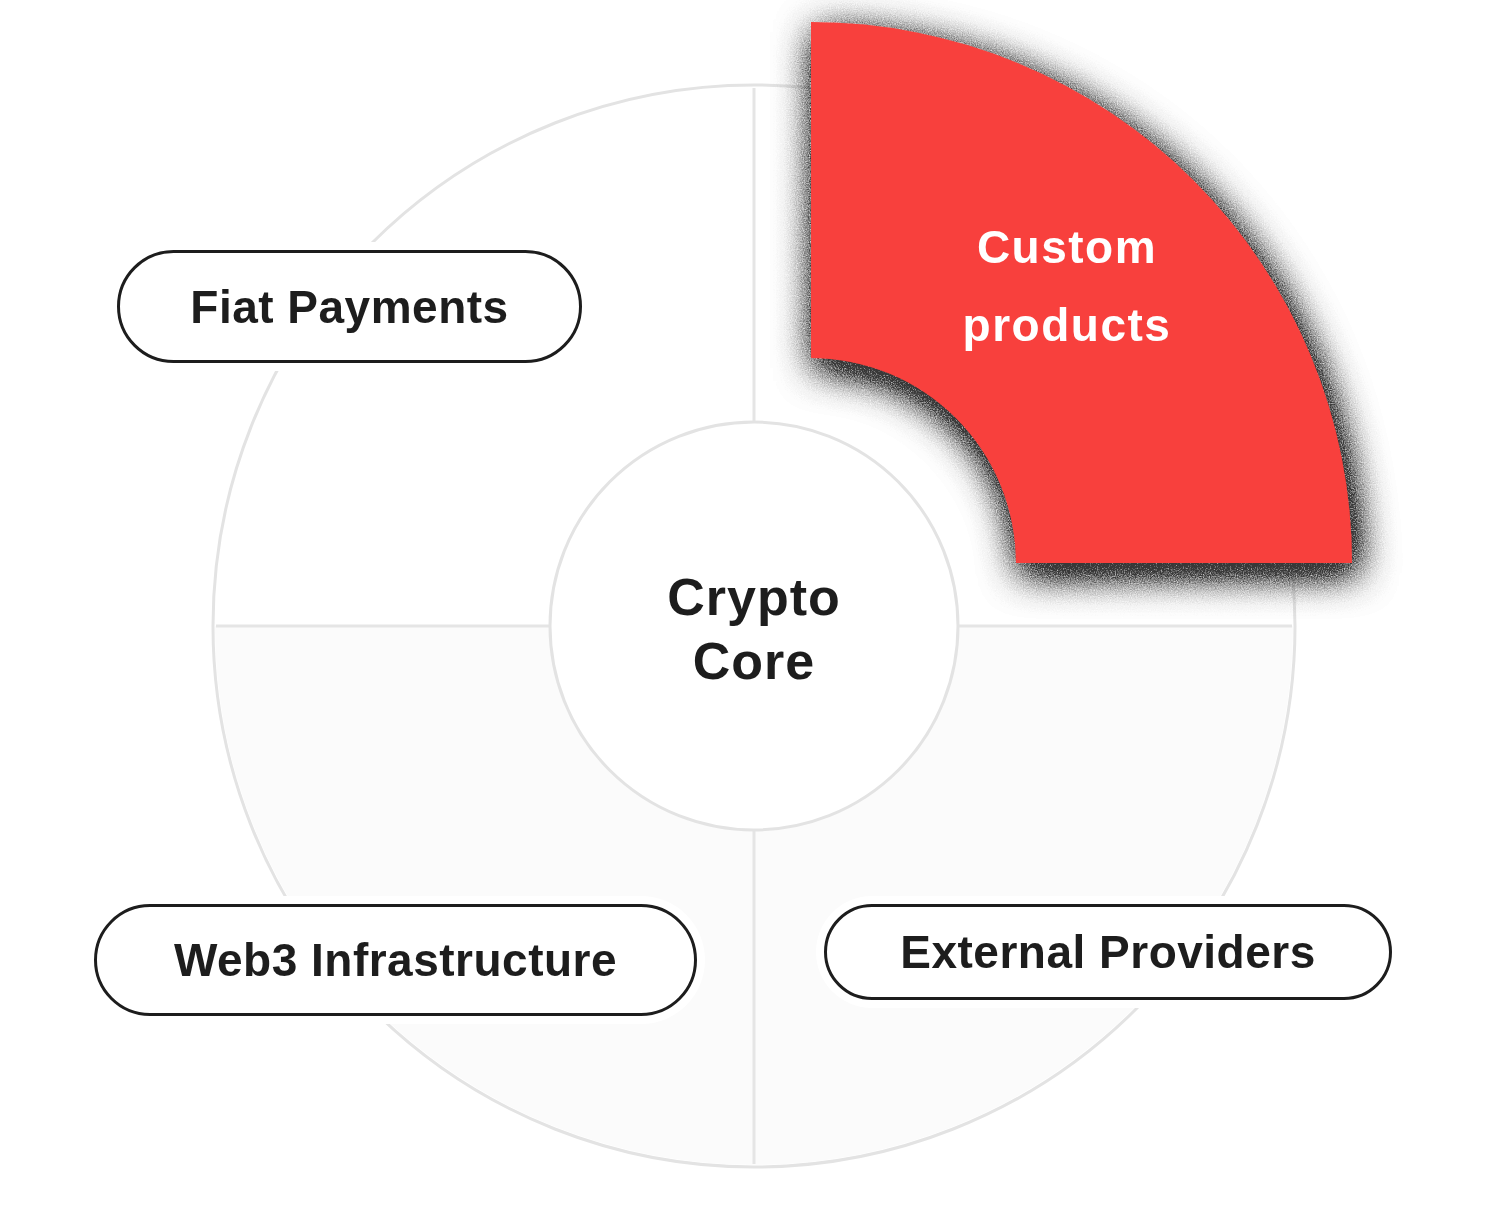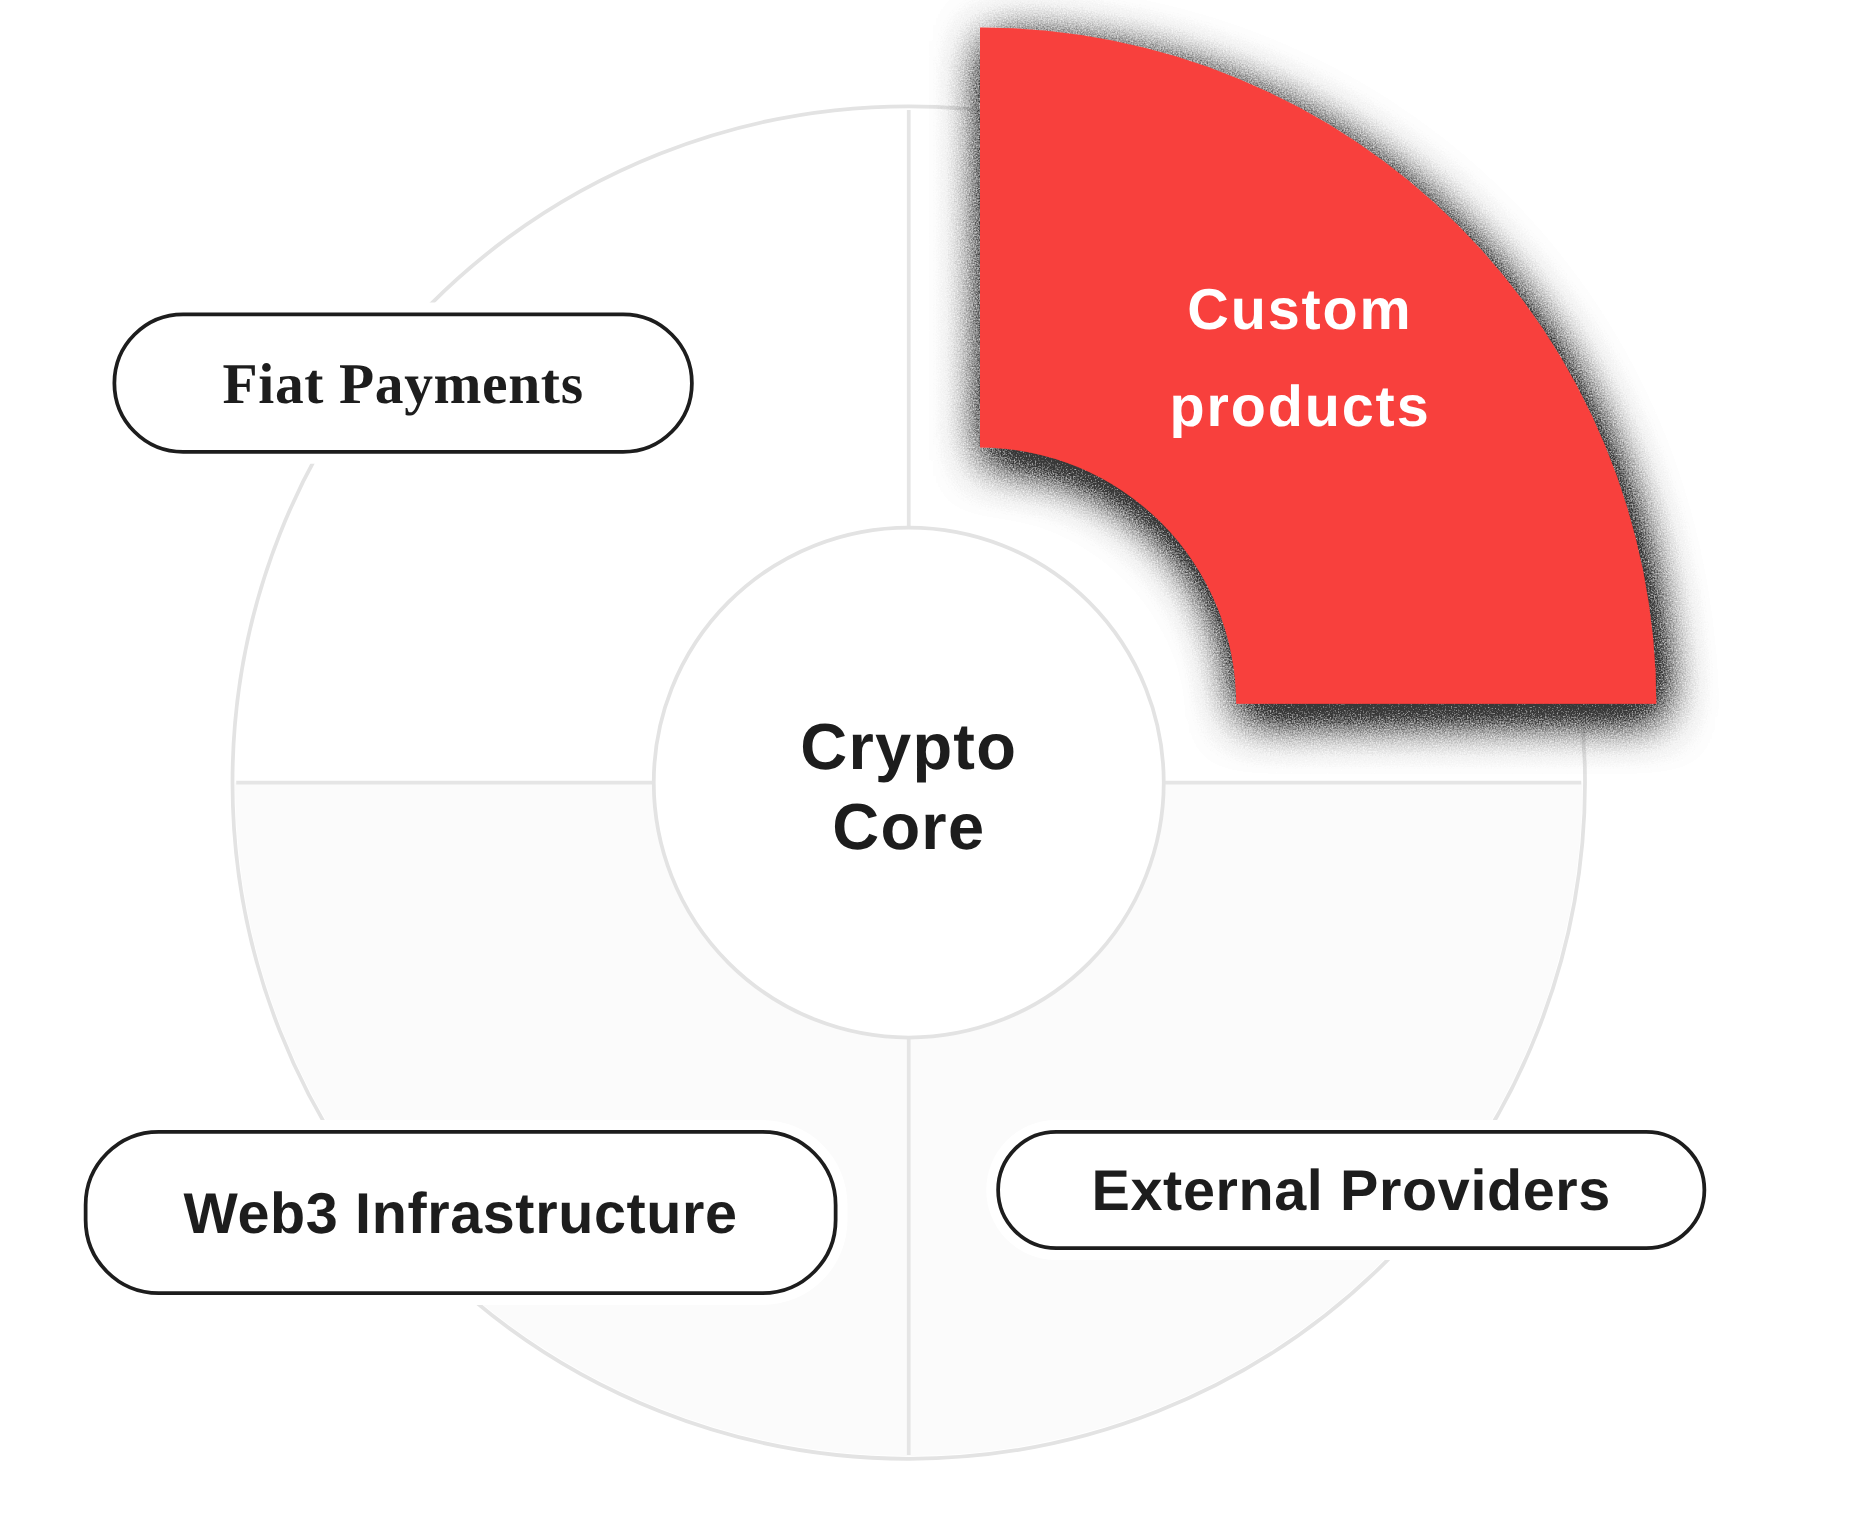--- a/index.html
+++ b/index.html
@@ -10,20 +10,21 @@
   body {
     position: relative;
     width: 1496px;
     height: 1232px;
     overflow: hidden;
     font-family: "Liberation Sans", sans-serif;
   }
   #stage {
     position: absolute;
     inset: 0;
+    margin-left: 27px;
   }
   svg.diagram {
     position: absolute;
     left: 0;
     top: 0;
   }
   svg text {
     font-family: "Liberation Sans", sans-serif;
   }
   .sector-label-line {
@@ -47,22 +48,22 @@
     box-shadow: 0 0 0 8px #ffffff;
     display: flex;
     align-items: center;
     justify-content: center;
     font-size: 46px;
     font-weight: 700;
     letter-spacing: 0.5px;
     color: #1d1d1d;
     white-space: nowrap;
   }
-  .pill-fiat     { left: 90px;  top: 250px; width: 465px; height: 113px; font-family: Liberation Serif, serif; }
-  .pill-web3     { left: 67px;  top: 904px; width: 603px; height: 132px; }
+  .pill-fiat     { left: 90px;  top: 250px; width: 465px; height: 113px; }
+  .pill-web3     { left: 67px;  top: 904px; width: 603px; height: 112px; }
   .pill-external { left: 797px; top: 904px; width: 568px; height: 96px; }
 </style>
 </head>
 <body>
 
 <div id="stage">
 
   <svg class="diagram" width="1496" height="1232" viewBox="0 0 1496 1232">
     <defs>
       <filter id="grainShadow" x="-25%" y="-25%" width="150%" height="150%">

